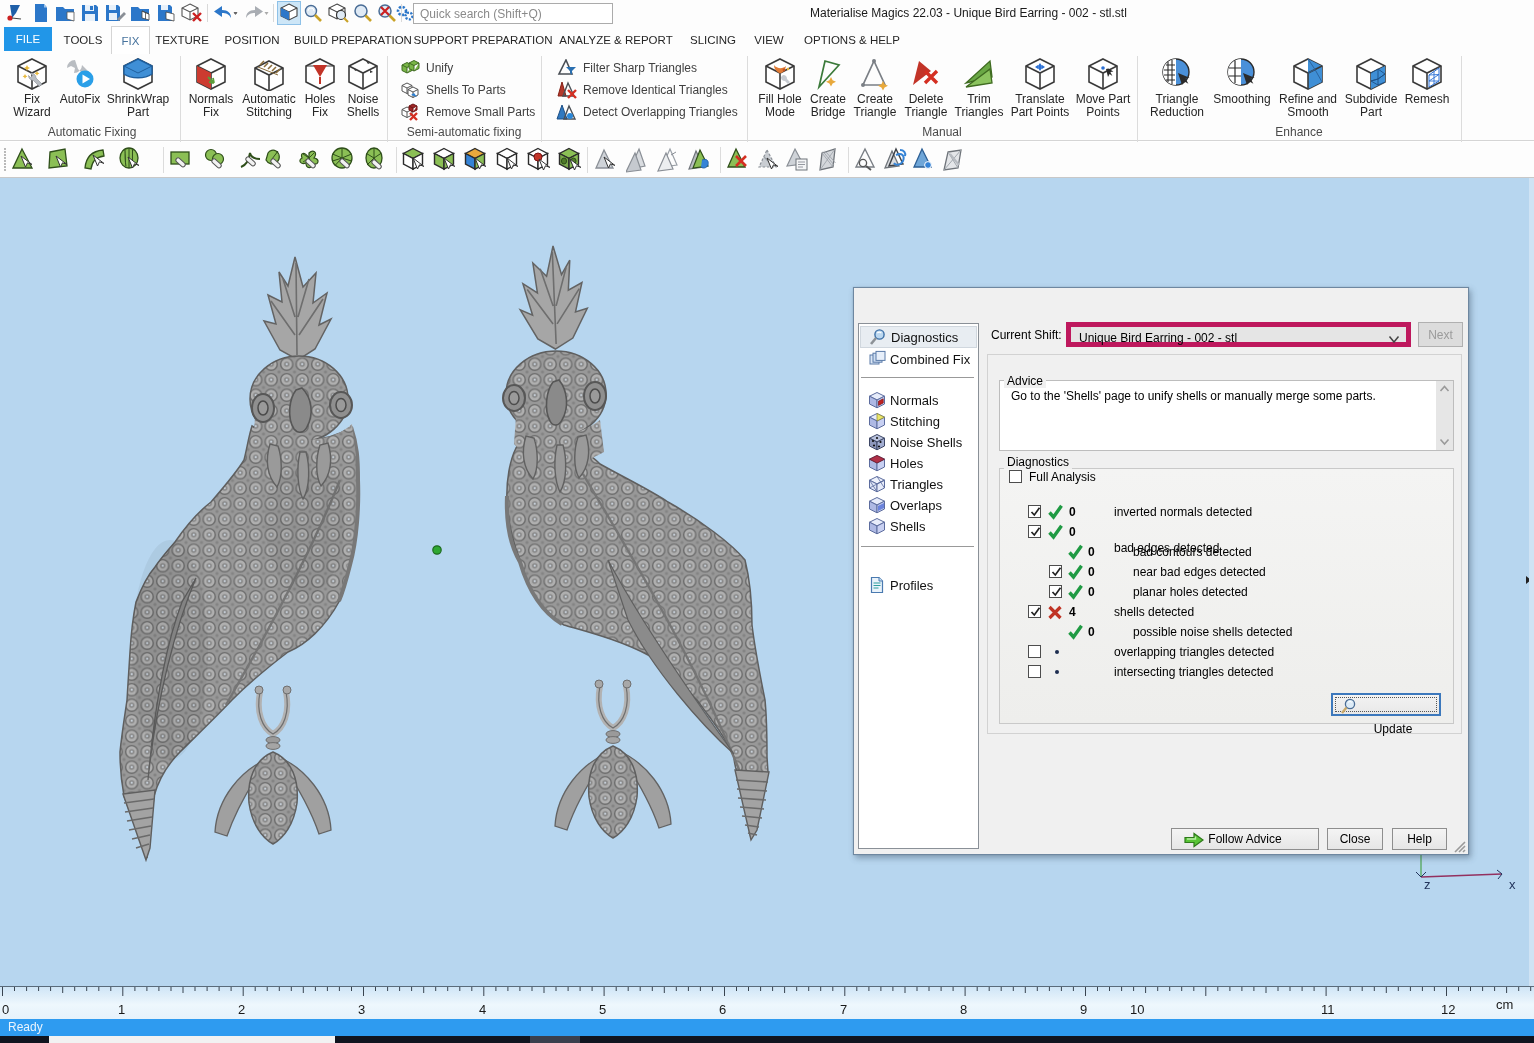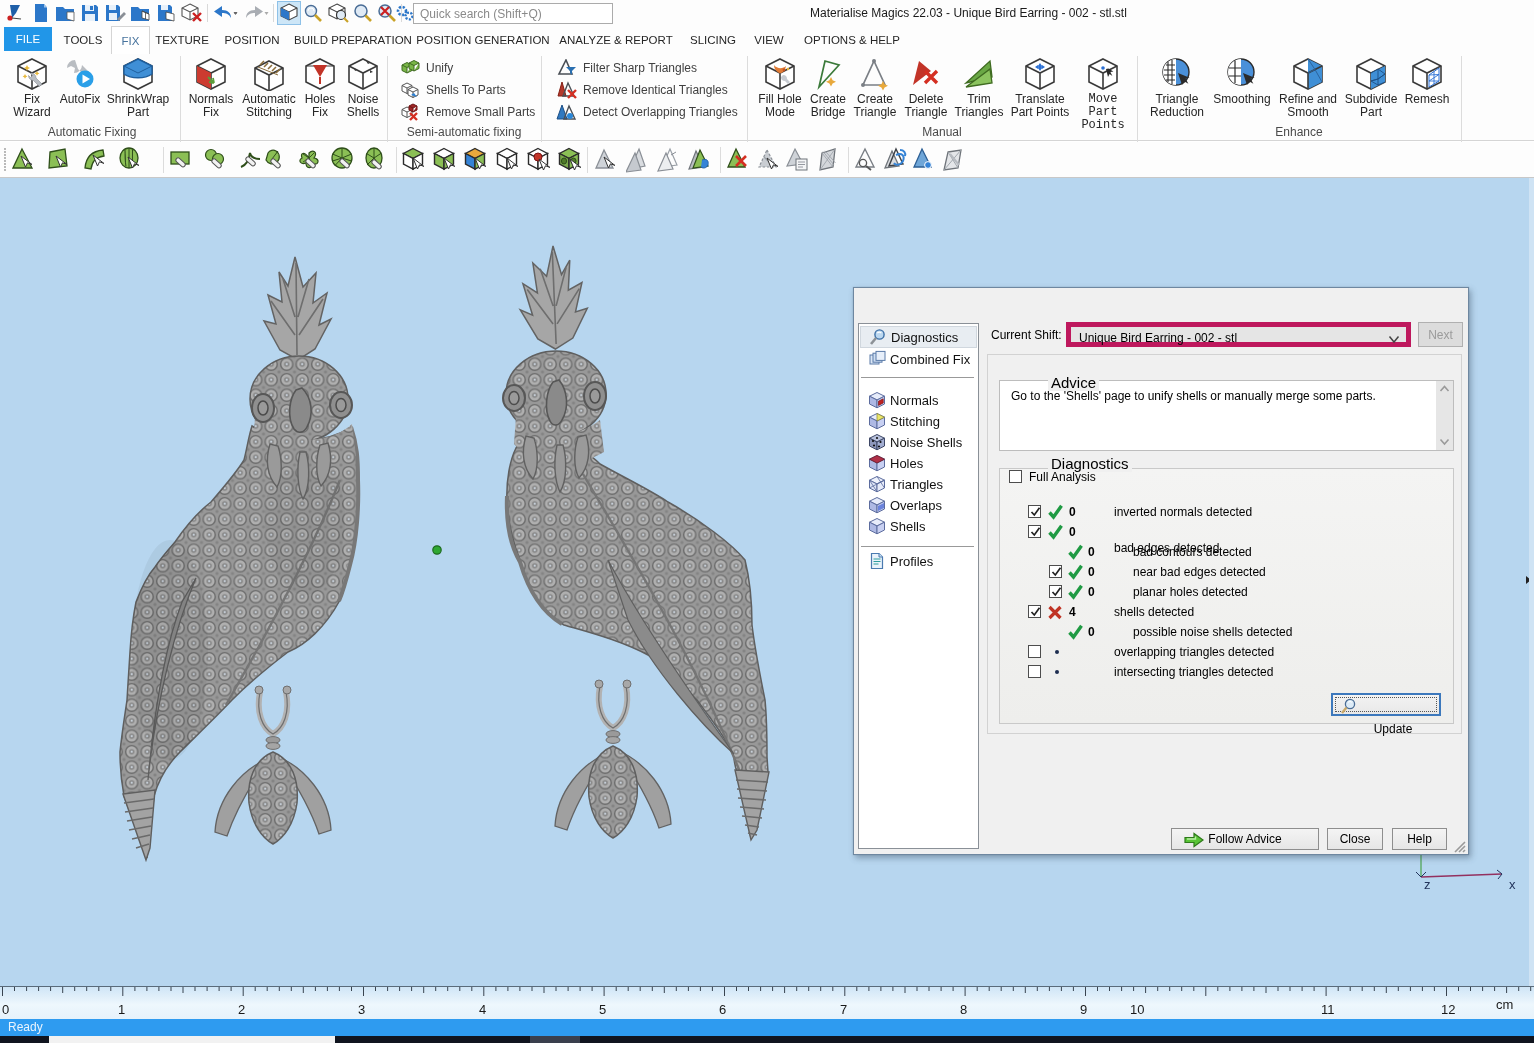--- a/index.html
+++ b/index.html
@@ -126,21 +126,21 @@
   <input id="qsearch" value="Quick search (Shift+Q)" readonly="" style="">
   <div id="wintitle">Materialise Magics 22.03 - Unique Bird Earring - 002 - stl.stl</div>
 </div>
 <div id="menubar">
   <div class="mtab" id="tab-file" style="left:4px;width:48px;">FILE</div>
   <div class="mtab" style="left:55px;width:56px;">TOOLS</div>
   <div class="mtab" id="tab-fix" style="left:111px;width:39px;">FIX</div>
   <div class="mtab" style="left:153px;width:58px;">TEXTURE</div>
   <div class="mtab" style="left:222px;width:60px;">POSITION</div>
   <div class="mtab" style="left:297px;width:112px;">BUILD PREPARATION</div>
-  <div class="mtab" style="left:420px;width:126px;">POSITION GENERATION</div>
+  <div class="mtab" style="left:420px;width:126px;">SUPPORT PREPARATION</div>
   <div class="mtab" style="left:563px;width:106px;">ANALYZE &amp; REPORT</div>
   <div class="mtab" style="left:686px;width:54px;">SLICING</div>
   <div class="mtab" style="left:750px;width:38px;">VIEW</div>
   <div class="mtab" style="left:806px;width:92px;">OPTIONS &amp; HELP</div>
 </div>
 <div id="ribbon">
   <div class="rsep" style="left:180px"></div>
   <div class="rsep" style="left:387px"></div>
   <div class="rsep" style="left:541px"></div>
   <div class="rsep" style="left:747px"></div>
@@ -247,21 +247,21 @@
   <div class="rbtn" style="left:950px;width:58px;"><svg width="34" height="34" viewBox="0 0 34 34">
         <path d="M4 26 L28 4 L30 20 Z" fill="#6aa845" stroke="#3f6b21" stroke-width="1.3"></path>
         <path d="M4 30 L28 12 L30 26 Z" fill="#8cc45f" stroke="#3f6b21" stroke-width="1.3"></path>
       </svg>Trim<br>Triangles</div>
   <div class="rbtn" style="left:1006px;width:68px;"><svg width="34" height="34" viewBox="0 0 34 34">
         <path d="M17 2 L31 9 L31 25 L17 32 L3 25 L3 9 Z" fill="#fff" stroke="#3a3a3a" stroke-width="1.6"></path>
         <path d="M3 9 L17 16 L31 9 M17 16 L17 32" fill="none" stroke="#3a3a3a" stroke-width="1.6"></path>
         <circle cx="17" cy="10" r="2" fill="#2a6fd4"></circle>
         <path d="M17 10 m0 -4 l-2 3 4 0 Z M17 10 m0 4 l-2 -3 4 0 Z M17 10 m-5 0 l3 -2 0 4 Z M17 10 m5 0 l-3 -2 0 4 Z" fill="#2a6fd4"></path>
       </svg>Translate<br>Part Points</div>
-  <div class="rbtn" style="left:1073px;width:60px;font-family:Liberation Mono, monospace;"><svg width="34" height="34" viewBox="0 0 34 34">
+  <div class="rbtn" style="left:1073px;width:60px;"><svg width="34" height="34" viewBox="0 0 34 34">
         <path d="M17 2 L31 9 L31 25 L17 32 L3 25 L3 9 Z" fill="#fff" stroke="#3a3a3a" stroke-width="1.6"></path>
         <path d="M3 9 L17 16 L31 9 M17 16 L17 32" fill="none" stroke="#3a3a3a" stroke-width="1.6"></path>
         <circle cx="17" cy="11" r="1.8" fill="#2a6fd4"></circle>
         <path d="M20 12 l2 8 1.6 -3 2.8 2 -2 -4 3 -0.6 -5 -3 Z" fill="#2b2b2b"></path>
       </svg>Move Part<br>Points</div>
   <div class="glabel" style="left:892px;width:100px;">Manual</div>
 
   <div class="rbtn" style="left:1145px;width:64px;"><svg width="34" height="34" viewBox="0 0 34 34">
         <circle cx="16" cy="15" r="13" fill="#4a90d9" stroke="#2b2b2b" stroke-width="1.4"></circle>
         <path d="M16 2 a13 13 0 0 0 0 26 Z" fill="#fff"></path>
@@ -684,21 +684,21 @@
 <style>
 #dialog { position:absolute; left:853px; top:287px; width:616px; height:568px; background:#f0f0f0; border:1px solid #6e87a0; box-shadow:2px 3px 6px rgba(60,80,100,0.45), 0 0 1px rgba(60,80,100,0.3); font-size:12px; color:#000; }
 #dlg-title { position:absolute; left:0; top:0; width:100%; height:30px; background:#fdfdfd; }
 #dlg-title .txt { position:absolute; left:31px; top:9px; font-size:12px; color:#161616; }
 #sidebar { position:absolute; left:4px; top:35px; width:121px; height:526px; background:#fff; border:1px solid #8a9097; }
 .sitem { position:absolute; left:1px; width:117px; height:22px; display:flex; align-items:center; font-size:13px; color:#111; }
 .sitem svg { margin:0 4px 0 8px; flex:none; }
 .ssep { position:absolute; left:2px; width:113px; height:1px; background:#999; }
 .dlabel { position:absolute; font-size:12px; color:#000; }
 .gbox { position:absolute; border:1px solid #c6c6c6; }
-.glab { position:absolute; font-size:15px; color:#000; background:#f0f0f0; padding:0 3px;margin-left:44px; }
+.glab { position:absolute; font-size:12px; color:#000; background:#f0f0f0; padding:0 3px; }
 .cbx { position:absolute; width:13px; height:13px; background:#fff; border:1px solid #4d4d4d; }
 .rowtxt { position:absolute; font-size:12px; color:#000; }
 .cnt { position:absolute; font-size:12px; font-weight:bold; color:#000; }
 .btn { position:absolute; background:linear-gradient(#f4f4f4,#e6e6e6); border:1px solid #8e8e8e; font-size:12px; color:#000; display:flex; align-items:center; justify-content:center; }
 </style>
 <div id="dialog">
   <div id="sidebar">
     <div class="sitem" style="top:2px;background:#e8edf2;border:1px solid #d0d7de;"><svg width="18" height="18" viewBox="0 0 18 18">
           <circle cx="10.5" cy="6.5" r="4.6" fill="#bcd8f0" stroke="#3a6ea5" stroke-width="1.4"></circle>
           <path d="M7 10 L2 16" stroke="#8c9196" stroke-width="2.6"></path>
@@ -749,21 +749,21 @@
           <path d="M1.5 5.2 L9 9 L9 16.8 L1.5 13 Z" fill="#aeb9e4" stroke="#5c6c9e" stroke-width="1"></path>
           <path d="M16.5 5.2 L9 9 L9 16.8 L16.5 13 Z" fill="#c8d0f2" stroke="#5c6c9e" stroke-width="1"></path>
           <path d="M10 10 L16 7 L16 12 L10 15 Z" fill="#5a76d8" opacity="0.85"></path>
         </svg>Overlaps</div>
 <div class="sitem" style="top:191px;"><svg width="18" height="18" viewBox="0 0 18 18">
           <path d="M9 1.5 L16.5 5.2 L9 9 L1.5 5.2 Z" fill="#e7ecfa" stroke="#5c6c9e" stroke-width="1"></path>
           <path d="M1.5 5.2 L9 9 L9 16.8 L1.5 13 Z" fill="#aeb9e4" stroke="#5c6c9e" stroke-width="1"></path>
           <path d="M16.5 5.2 L9 9 L9 16.8 L16.5 13 Z" fill="#c8d0f2" stroke="#5c6c9e" stroke-width="1"></path>
         </svg>Shells</div>
 <div class="ssep" style="top:222px;"></div>
-<div class="sitem" style="top:226px;text-align:right;"><svg width="18" height="18" viewBox="0 0 18 18">
+<div class="sitem" style="top:250px;text-align:right;"><svg width="18" height="18" viewBox="0 0 18 18">
           <path d="M3.5 1.5 L11 1.5 L14.5 5 L14.5 16.5 L3.5 16.5 Z" fill="#eaf3fb" stroke="#4a7ab0" stroke-width="1.2"></path>
           <path d="M11 1.5 L11 5 L14.5 5" fill="#cfe3f4" stroke="#4a7ab0" stroke-width="1"></path>
           <path d="M5.5 7 H12.5 M5.5 9.5 H12.5 M5.5 12 H10.5" stroke="#2f9e9e" stroke-width="1.2"></path>
         </svg>Profiles</div>
 
   </div>
   <div class="dlabel" style="left:137px;top:40px;">Current Shift:</div>
   <div style="position:absolute;left:212px;top:34px;width:345px;height:25px;background:#e5e5e5;border:5px solid #be185d;">
     <div style="position:absolute;left:8px;top:4px;font-size:12px;">Unique Bird Earring - 002 - stl</div>
     <svg style="position:absolute;right:6px;top:8px" width="12" height="9">

